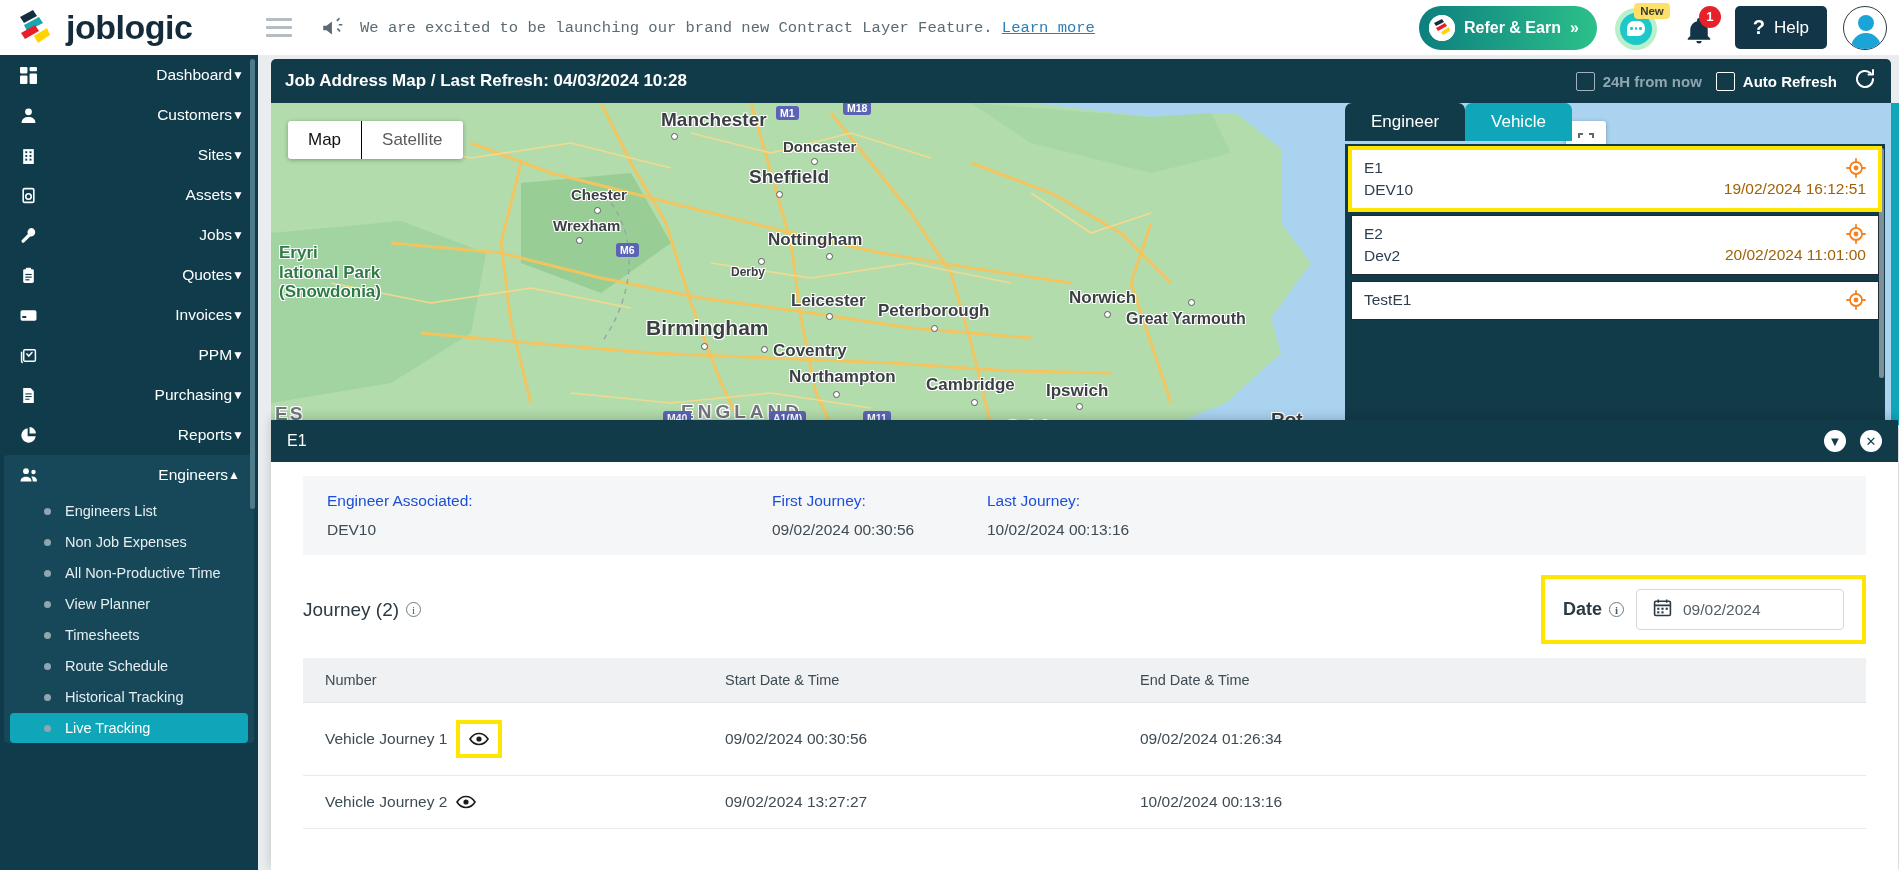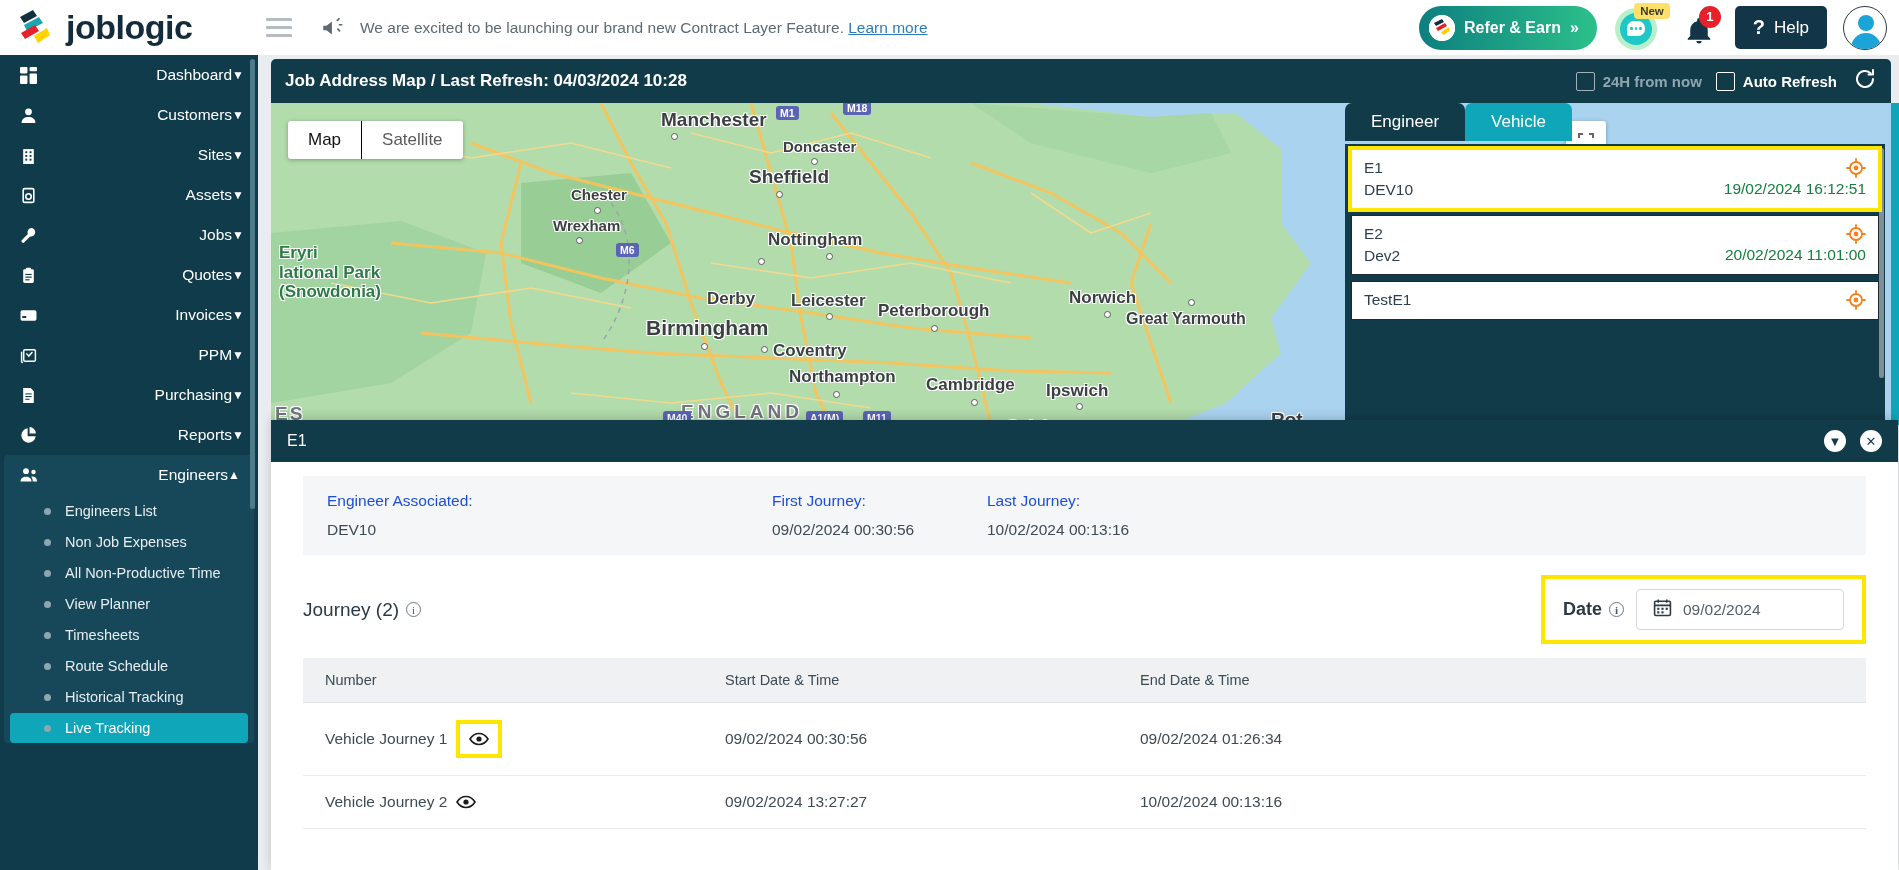--- a/index.html
+++ b/index.html
@@ -15,21 +15,21 @@
     position: absolute; left: 0; top: 0; width: 1899px; height: 55px;
     background: #ffffff; display: flex; align-items: center;
     z-index: 40;
   }
   .brand { display: flex; align-items: center; gap: 10px; padding-left: 14px; width: 258px; }
   .brand-logo { width: 42px; height: 40px; position: relative; flex: none; }
   .brand-word { font-size: 34px; font-weight: 700; color: #132b3a; letter-spacing: -0.5px; }
   .hamburger { width: 26px; margin-left: 8px; display: flex; flex-direction: column; gap: 5px; cursor: pointer; }
   .hamburger i { display: block; height: 3px; background: #b6bdc2; border-radius: 1px; }
   .megaphone { margin-left: 28px; width: 26px; height: 26px; color: #5c6b73; }
-  .announce { margin-left: 14px; font-size: 15.5px; color: #5c6b73; white-space: nowrap; }
+  .announce { margin-left: 14px; font-size: 15.5px; color: #5c6b73; white-space: nowrap; font-family: Liberation Mono, monospace; }
   .announce a { color: #2e7db5; text-decoration: underline; }
   .top-right { margin-left: auto; display: flex; align-items: center; gap: 16px; padding-right: 12px; }
   .refer-btn {
     display: flex; align-items: center; gap: 9px;
     background: linear-gradient(90deg,#0d7f7f 0%, #2cc08a 100%);
     color: #fff; border: none; border-radius: 22px;
     padding: 9px 18px 9px 10px; font-size: 16px; font-weight: 600; cursor: pointer;
     white-space: nowrap;
   }
   .refer-logo { width: 26px; height: 26px; border-radius: 50%; background: #fff; position: relative; flex: none; }
@@ -147,21 +147,21 @@
     background: #123b4a; padding: 5px 6px 0 6px; overflow: hidden; z-index: 7;
   }
   .vcard {
     background: #fff; border: 1px solid #1d2a33; margin-bottom: 6px; padding: 8px 12px 9px 12px;
     position: relative; cursor: pointer;
   }
   .vcard.sel { outline: 4px solid #ffe600; outline-offset: -1px; }
   .vrow { display: flex; justify-content: space-between; align-items: center; }
   .vname { font-size: 15.5px; color: #2c3e50; }
   .vdev { font-size: 15.5px; color: #2c3e50; margin-top: 3px; }
-  .vtime { font-size: 15.5px; color: #15803d; }
+  .vtime { font-size: 15.5px; color: #a16207; }
   .target { width: 20px; height: 20px; flex: none; }
   .vscroll { position: absolute; right: 1px; top: 4px; width: 5px; height: 230px; background: #7f8f98; border-radius: 3px; }
 
   
   .detail {
     position: absolute; left: 13px; top: 365px; width: 1627px; height: 450px;
     background: #fff; box-shadow: 0 -2px 10px rgba(0,0,0,.18); z-index: 12;
   }
   .detail-head {
     height: 42px; background: #123b4a; display: flex; align-items: center;
@@ -532,21 +532,21 @@
       <div class="city" style="left:512px;top:35px;font-size:15px;">Doncaster</div>
       <div class="cityd" style="left:540px;top:55px;"></div>
       <div class="city" style="left:478px;top:63px;font-size:19px;">Sheffield</div>
       <div class="cityd" style="left:505px;top:88px;"></div>
       <div class="city" style="left:300px;top:83px;font-size:15px;">Chester</div>
       <div class="cityd" style="left:323px;top:104px;"></div>
       <div class="city" style="left:282px;top:114px;font-size:15px;">Wrexham</div>
       <div class="cityd" style="left:305px;top:134px;"></div>
       <div class="city" style="left:497px;top:127px;font-size:17px;">Nottingham</div>
       <div class="cityd" style="left:555px;top:150px;"></div>
-      <div class="city" style="left:436px;top:162px;font-size:17px;margin-top:24px;">Derby</div>
+      <div class="city" style="left:460px;top:162px;font-size:12px;">Derby</div>
       <div class="cityd" style="left:487px;top:155px;"></div>
       <div class="city" style="left:520px;top:188px;font-size:17px;">Leicester</div>
       <div class="cityd" style="left:555px;top:210px;"></div>
       <div class="city" style="left:607px;top:198px;font-size:17px;">Peterborough</div>
       <div class="cityd" style="left:660px;top:222px;"></div>
       <div class="city" style="left:798px;top:185px;font-size:17px;">Norwich</div>
       <div class="cityd" style="left:833px;top:208px;"></div>
       <div class="city" style="left:375px;top:213px;font-size:21px;">Birmingham</div>
       <div class="cityd" style="left:430px;top:240px;"></div>
       <div class="city" style="left:502px;top:238px;font-size:17px;">Coventry</div>
@@ -563,21 +563,21 @@
       <div class="city" style="left:1000px;top:306px;font-size:19px;">Rot</div>
 
       <div class="parklabel" style="left:8px;top:140px;font-size:17px;">Eryri<br>lational Park<br>(Snowdonia)</div>
       <div class="countrylabel" style="left:410px;top:298px;">ENGLAND</div>
       <div class="countrylabel" style="left:4px;top:300px;letter-spacing:2px;">ES</div>
 
       <div class="mshield" style="left:505px;top:3px;">M1</div>
       <div class="mshield" style="left:572px;top:-2px;">M18</div>
       <div class="mshield" style="left:345px;top:140px;">M6</div>
       <div class="mshield" style="left:392px;top:308px;">M40</div>
-      <div class="mshield" style="left:535px;top:308px;">A1(M)</div>
+      <div class="mshield" style="left:498px;top:308px;">A1(M)</div>
       <div class="mshield" style="left:592px;top:308px;">M11</div>
     </div>
 
     <div class="right-edge"></div>
 
     <div class="tabs">
       <div class="tab">Engineer</div>
       <div class="tab active">Vehicle</div>
     </div>
 

